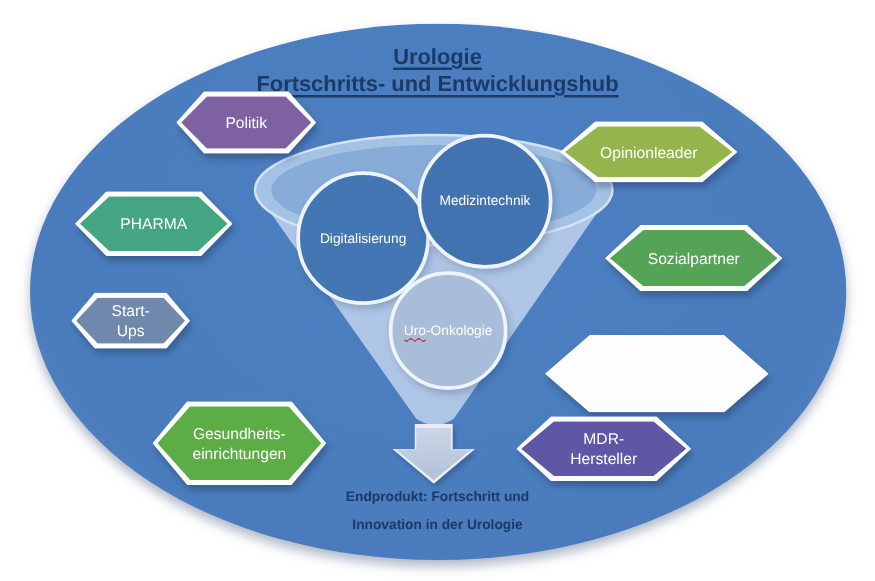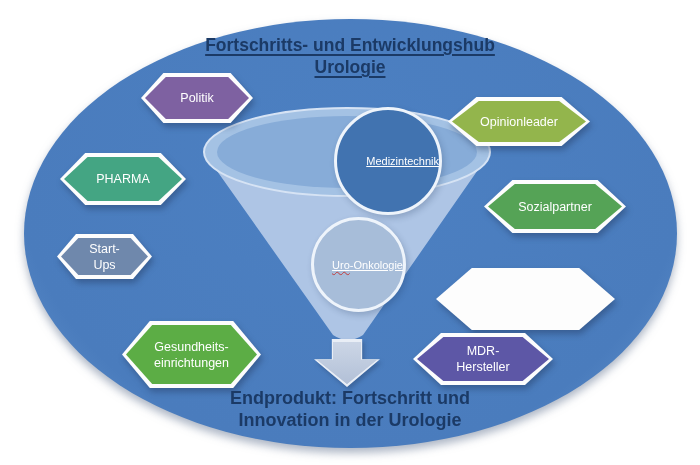--- a/index.html
+++ b/index.html
@@ -10,29 +10,29 @@
     position:absolute;left:24px;top:19px;width:653px;height:429px;border-radius:50%;
     background:radial-gradient(ellipse at 50% 35%, #4c80c2 0%, #4a7cbd 72%, #5f90cb 90%, #9dbfe5 99%);
     box-shadow:0 5px 9px rgba(105,122,150,.55);
   }
 
   
   .title-block{position:absolute;left:0;top:34px;width:700px;text-align:center;}
   .title-line{font-size:17.5px;font-weight:bold;color:#1b3a66;text-decoration:underline;
     text-decoration-thickness:1.5px;text-underline-offset:3px;line-height:22px;}
   .footer-block{position:absolute;left:0;top:387px;width:700px;text-align:center;}
-  .footer-line{font-size:18px;font-weight:bold;color:#1b3a66;line-height:22px;}
+  .footer-line{font-size:11px;font-weight:bold;color:#1b3a66;line-height:22px;}
 
   
   .funnel-svg{position:absolute;left:195px;top:104px;width:310px;height:245px;}
 
   
   .circle{position:absolute;border-radius:50%;border:3px solid #eef4fb;
-    display:flex;align-items:center;justify-content:flex-end;text-align:center;
-    color:#fff;font-size:11px;box-shadow:2px 3px 6px rgba(25,45,80,.22);text-decoration:underline;}
+    display:flex;align-items:center;justify-content:center;text-align:center;
+    color:#fff;font-size:11px;box-shadow:2px 3px 6px rgba(25,45,80,.22);}
   .circle-digitalisierung{left:237px;top:137px;width:101px;height:101px;}
   .circle-medizintechnik{left:334px;top:107px;width:102px;height:102px;}
   .circle-uro{left:311px;top:217px;width:89px;height:89px;}
   .squiggle{text-decoration:underline;text-decoration-style:wavy;text-decoration-color:#c43b3b;
     text-decoration-thickness:1px;text-underline-offset:2px;}
 
   
   .hex{position:absolute;filter:drop-shadow(2px 4px 3px rgba(25,45,80,.38));}
   .hex-border{position:absolute;inset:0;background:#fdfdfd;
     clip-path:polygon(20% 0,80% 0,100% 50%,80% 100%,20% 100%,0 50%);}
@@ -58,30 +58,33 @@
     clip-path:polygon(27% 0,73% 0,73% 42%,100% 42%,50% 100%,0 42%,27% 42%);}
 </style>
 </head>
 <body>
 
 <div id="stage">
 
   <div class="main-ellipse" style="background-color: rgb(74, 124, 189);"></div>
 
   <div class="title-block">
+    <div class="title-line">Urologie</div>
     <div class="title-line">Fortschritts- und Entwicklungshub</div>
-    <div class="title-line">Urologie</div>
   </div>
 
   <svg class="funnel-svg" viewBox="0 0 310 245">
     <path d="M 10 50 L 138 231 Q 153 241 168 231 L 294 50 Q 152 96 10 50 Z" fill-opacity="0.92" style="fill: rgb(182, 203, 232);"></path>
     <ellipse cx="152" cy="48" rx="143" ry="44" stroke="#d6e3f4" stroke-width="2" style="fill: rgb(164, 194, 228);"></ellipse>
     <ellipse cx="152" cy="48" rx="130" ry="36" style="fill: rgb(135, 172, 216);"></ellipse>
   </svg>
 
+  <div class="circle circle-digitalisierung" style="background-color: rgb(67, 118, 179);">
+    <span>Digitalisierung</span>
+  </div>
 
   <div class="circle circle-medizintechnik" style="background-color: rgb(65, 115, 176);">
     <span>Medizintechnik</span>
   </div>
 
   <div class="circle circle-uro" style="background-color: rgb(167, 189, 217);">
     <span><span class="squiggle">Uro</span><span>-Onkologie</span></span>
   </div>
 
   <div class="hex hex-politik">

